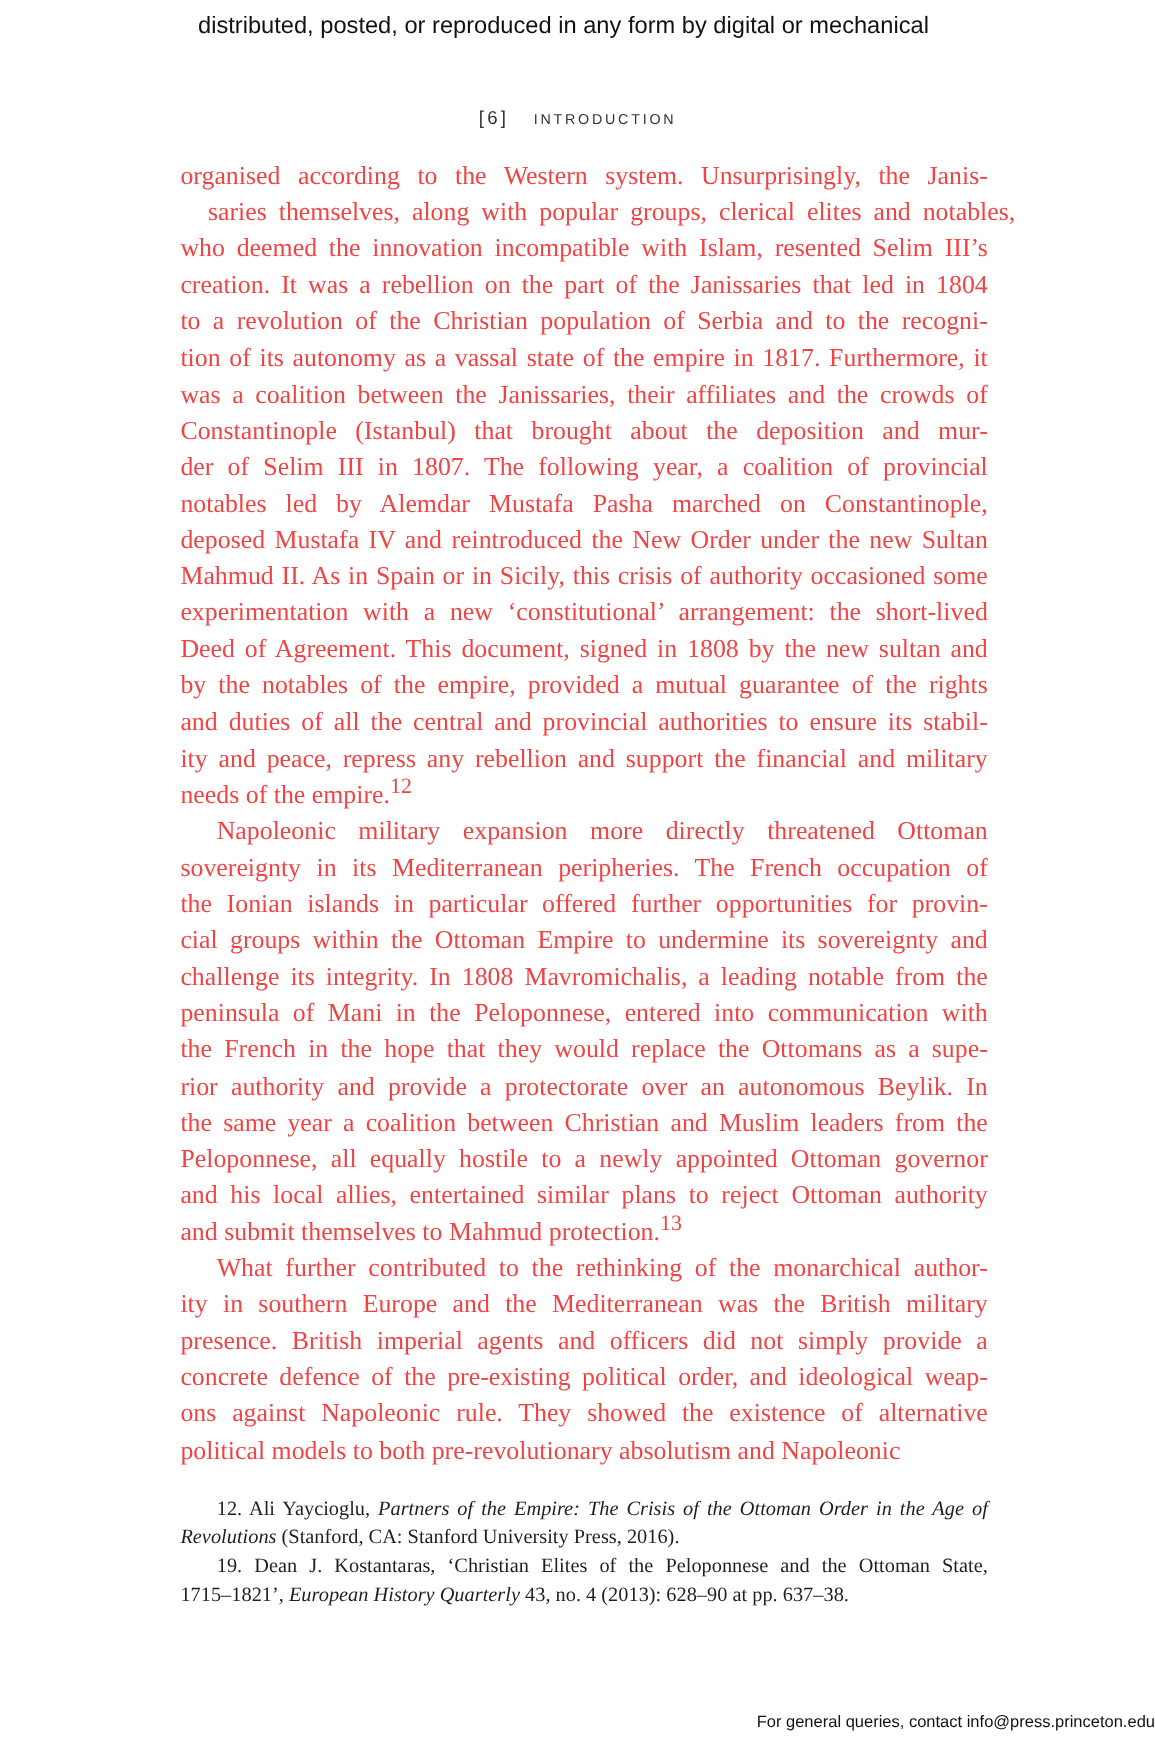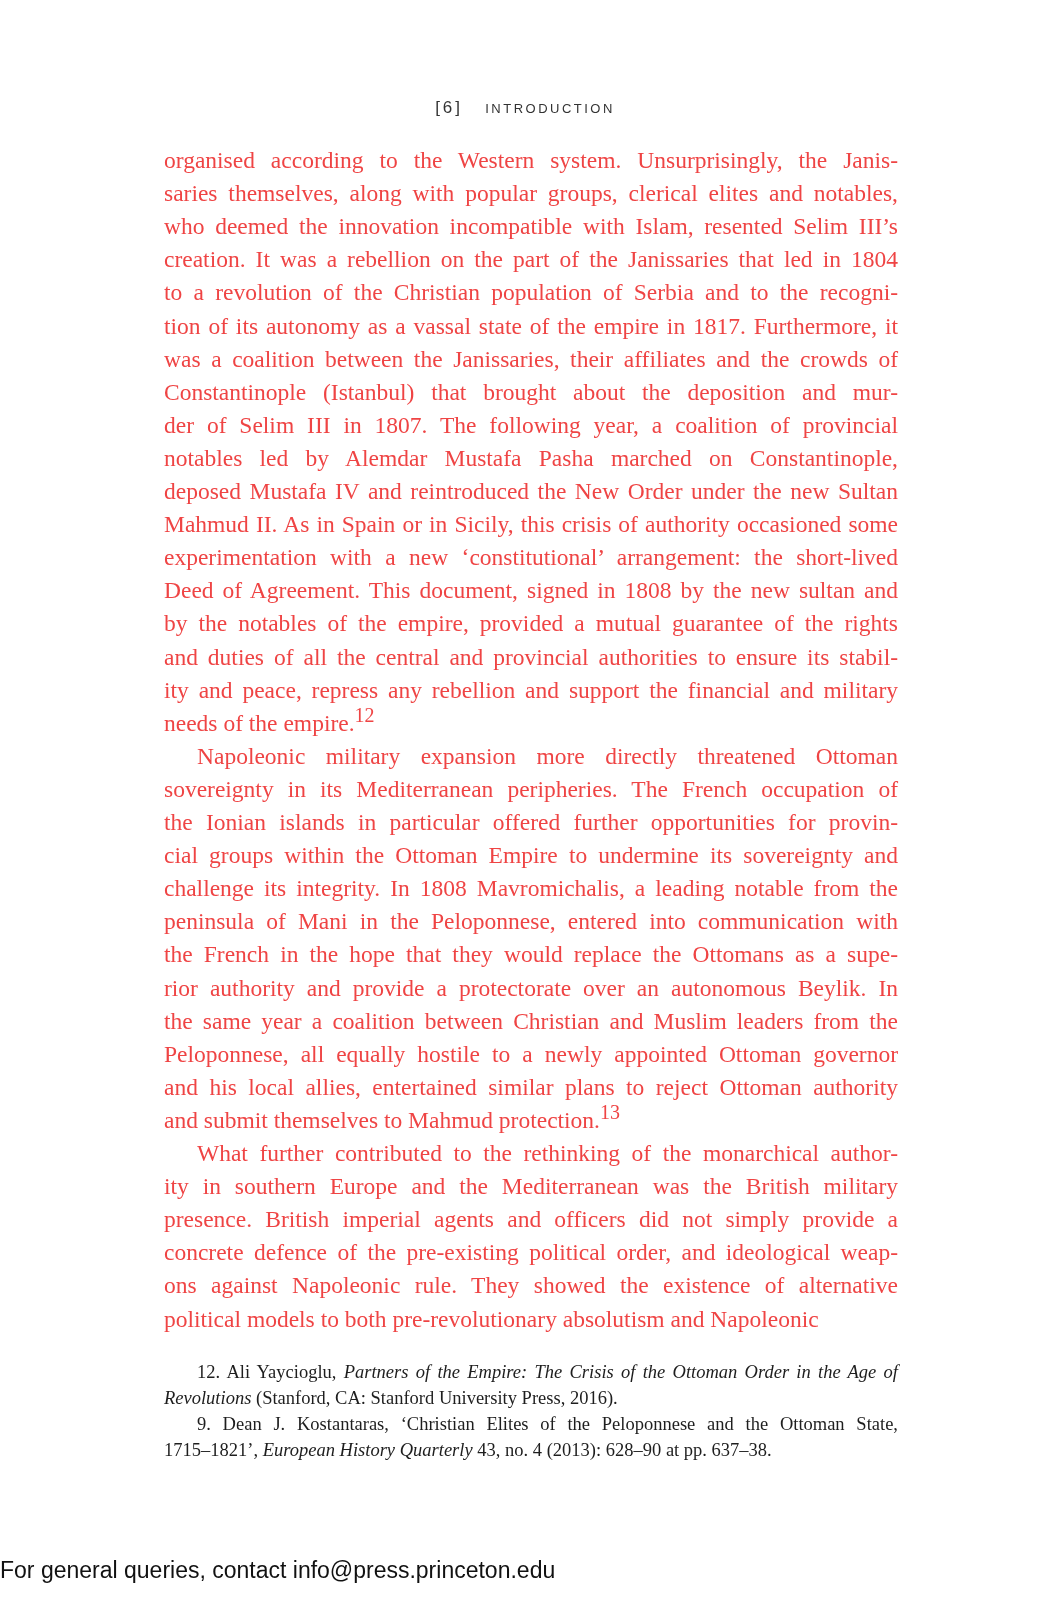--- a/index.html
+++ b/index.html
@@ -15,37 +15,38 @@
     font-family: "Liberation Serif", serif; font-size: 23.5px; line-height: 33px;
     text-align: justify; text-align-last: justify; white-space: nowrap; color: #ef4444; }
   .body-line.last { text-align-last: left; }
   .body-line.indent { padding-left: 33px; width: 701px; }
   sup { font-size: 20px; line-height: 0; vertical-align: 9px; }
   .fn-line { position: absolute; left: 164px; width: 734px; height: 26px;
     font-family: "Liberation Serif", serif; font-size: 18.5px; line-height: 26px;
     text-align: justify; text-align-last: justify; white-space: nowrap; color: #1e1e1e; }
   .fn-line.last { text-align-last: left; }
   .fn-line.indent { padding-left: 33px; width: 701px; }
-  .footer { position: absolute; left: 0; width: 1050px; top: 1557px; text-align: left;
-    font-family: "Liberation Sans", sans-serif; font-size: 23px; color: #111; }
+  .footer { position: absolute; left: 0; width: 1050px; top: 1557px; text-align: right;
+    font-family: "Liberation Sans", sans-serif; font-size: 15px; color: #111; }
 </style>
 </head>
 <body>
 
 <div class="copyright">
+  <div>distributed, posted, or reproduced in any form by digital or mechanical</div>
 </div>
 
 <div class="runhead">
   <span class="pg">[6]</span>
   <span class="sec">INTRODUCTION</span>
 </div>
 
 <div id="body-text">
     <div class="body-line" style="top: 144px;"><span>organised according to the Western system. Unsurprisingly, the Janis-</span></div>
-    <div class="body-line" style="top: 177.1px;"><span>saries themselves, along with popular groups, clerical elites and notables,</span></div>
+    <div class="body-line" style="top: 177.1px; margin-left: 25px;"><span>saries themselves, along with popular groups, clerical elites and notables,</span></div>
     <div class="body-line" style="top: 210.2px;"><span>who deemed the innovation incompatible with Islam, resented Selim III’s</span></div>
     <div class="body-line" style="top: 243.3px;"><span>creation. It was a rebellion on the part of the Janissaries that led in 1804</span></div>
     <div class="body-line" style="top: 276.4px;"><span>to a revolution of the Christian population of Serbia and to the recogni-</span></div>
     <div class="body-line" style="top: 309.5px;"><span>tion of its autonomy as a vassal state of the empire in 1817. Furthermore, it</span></div>
     <div class="body-line" style="top: 342.6px;"><span>was a coalition between the Janissaries, their affiliates and the crowds of</span></div>
     <div class="body-line" style="top: 375.7px;"><span>Constantinople (Istanbul) that brought about the deposition and mur-</span></div>
     <div class="body-line" style="top: 408.8px;"><span>der of Selim III in 1807. The following year, a coalition of provincial</span></div>
     <div class="body-line" style="top: 441.9px;"><span>notables led by Alemdar Mustafa Pasha marched on Constantinople,</span></div>
     <div class="body-line" style="top: 475px;"><span>deposed Mustafa IV and reintroduced the New Order under the new Sultan</span></div>
     <div class="body-line" style="top: 508.1px;"><span>Mahmud II. As in Spain or in Sicily, this crisis of authority occasioned some</span></div>
@@ -73,18 +74,18 @@
     <div class="body-line" style="top: 1236.3px;"><span>concrete defence of the pre-existing political order, and ideological weap-</span></div>
     <div class="body-line" style="top: 1269.4px;"><span>ons against Napoleonic rule. They showed the existence of alternative</span></div>
     <div class="body-line last" style="top: 1302.5px;"><span>political models to both pre-revolutionary absolutism and Napoleonic</span></div>
   </div>
 <div id="footnotes">
     <div>
       <div class="fn-line indent" style="top: 1359px;"><span>12. Ali Yaycioglu, </span><i>Partners of the Empire: The Crisis of the Ottoman Order in the Age of</i></div>
       <div class="fn-line last" style="top: 1385px;"><i>Revolutions</i><span> (Stanford, CA: Stanford University Press, 2016).</span></div>
     </div>
     <div>
-      <div class="fn-line indent" style="top: 1411px;"><span>9. Dean J. Kostantaras, ‘Christian Elites of the Peloponnese and the Ottoman State,</span></div>
+      <div class="fn-line indent" style="top: 1411px;"><span>19. Dean J. Kostantaras, ‘Christian Elites of the Peloponnese and the Ottoman State,</span></div>
       <div class="fn-line last" style="top: 1437px;"><span>1715–1821’, </span><i>European History Quarterly</i><span> 43, no. 4 (2013): 628–90 at pp. 637–38.</span></div>
     </div>
   </div>
 
 <div class="footer">For general queries, contact info@press.princeton.edu</div>
 
 </body></html>

